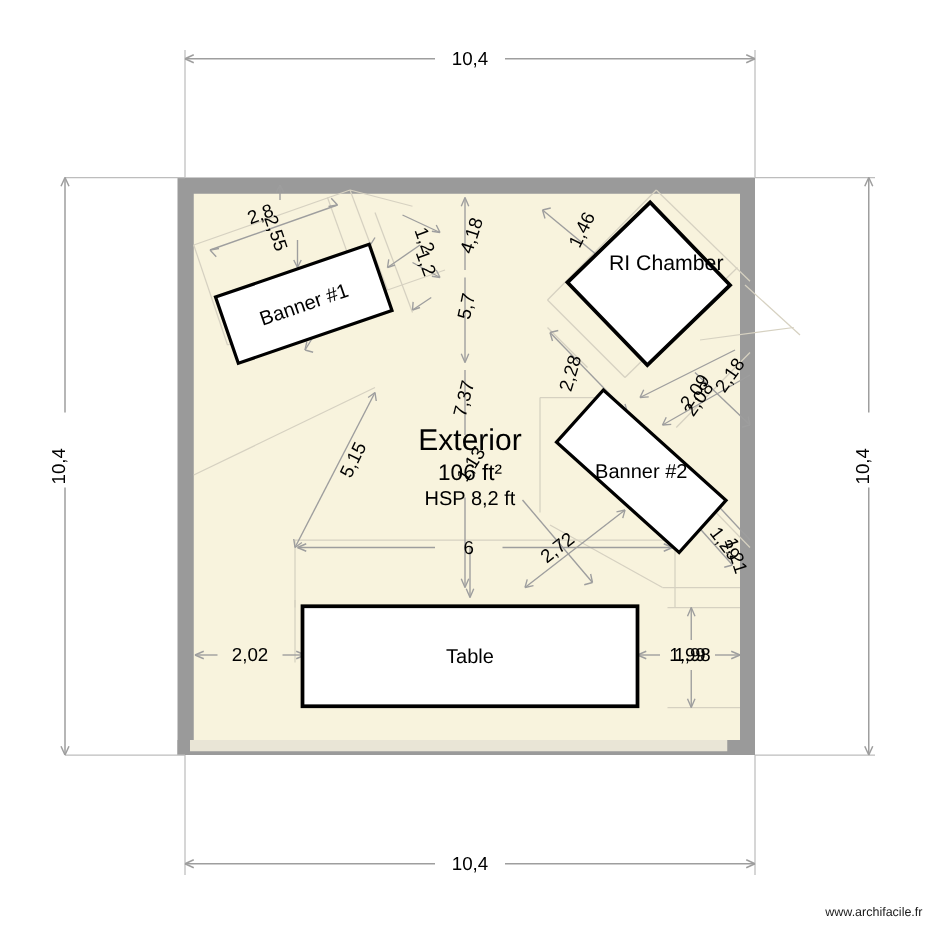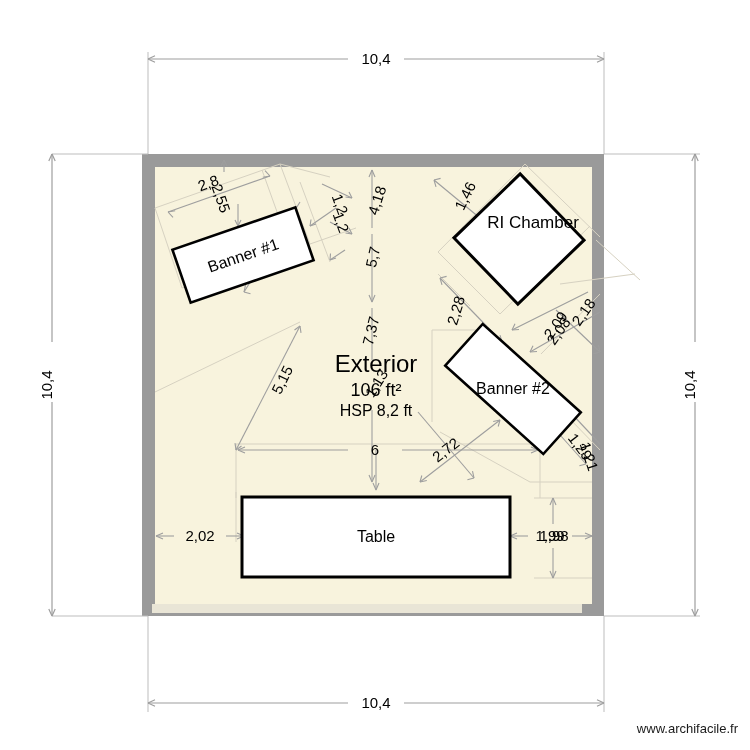--- a/index.html
+++ b/index.html
@@ -10,29 +10,29 @@
   body {
     width: 750px;
     height: 750px;
     position: relative;
     overflow: hidden;
     font-family: "Liberation Sans", sans-serif;
     color: #000000;
   }
   #plan {
     position: absolute;
-    left: 0; top: 12px;
+    left: 0; top: 0;
     width: 750px;
     height: 554px;
   }
   .wm {
     position: absolute;
     right: 12px;
     bottom: 14px;
-    font-size: 13px;
+    font-size: 10px;
     color: #1a1a1a;
     font-family: "Liberation Sans", sans-serif;
     white-space: nowrap;
   }
   svg text {
     font-family: "Liberation Sans", sans-serif;
     fill: #000000;
   }
   .dimtxt { font-size: 15px; }
   .roomname { font-size: 24px; }

